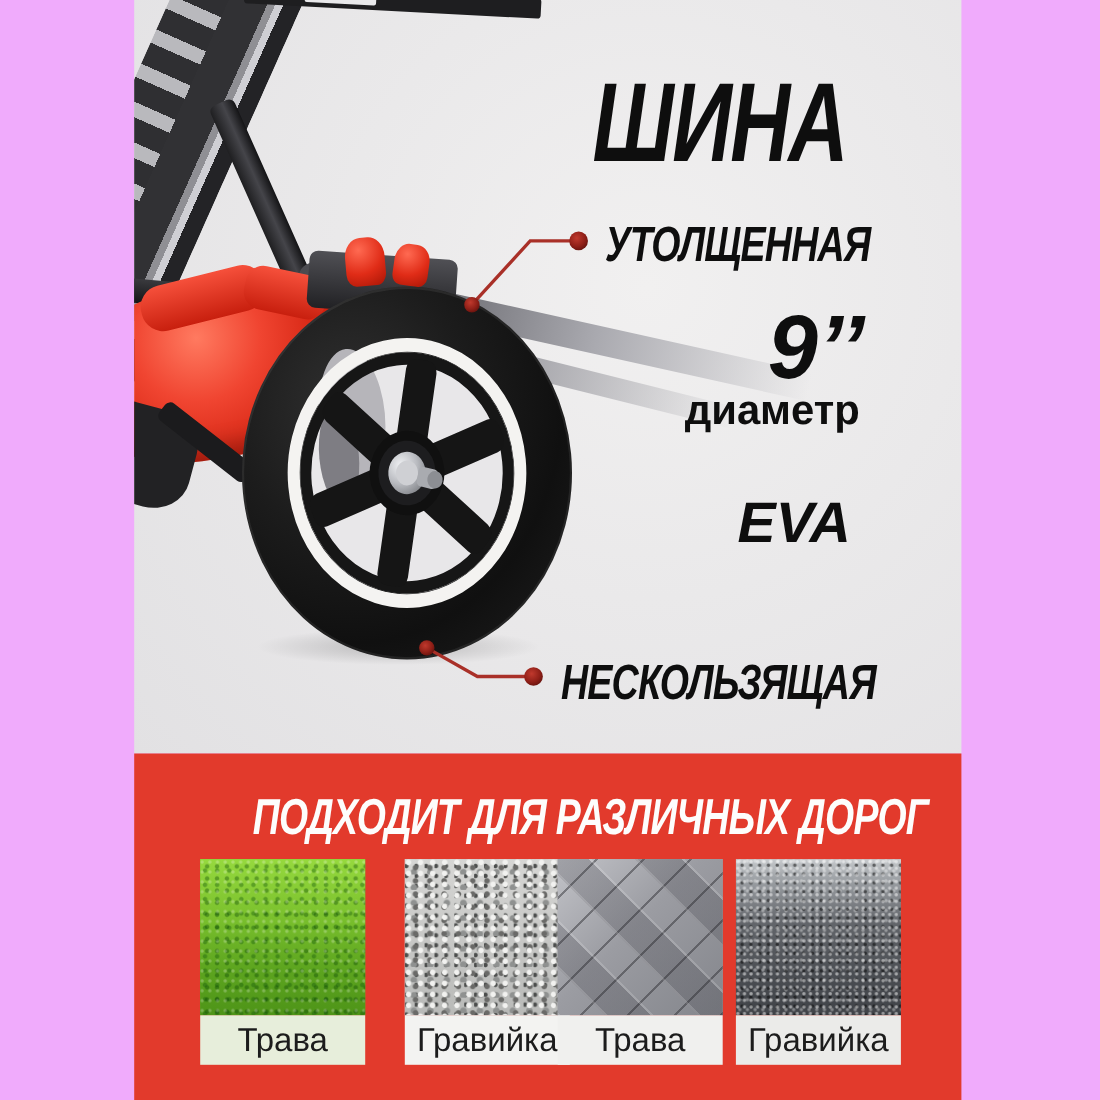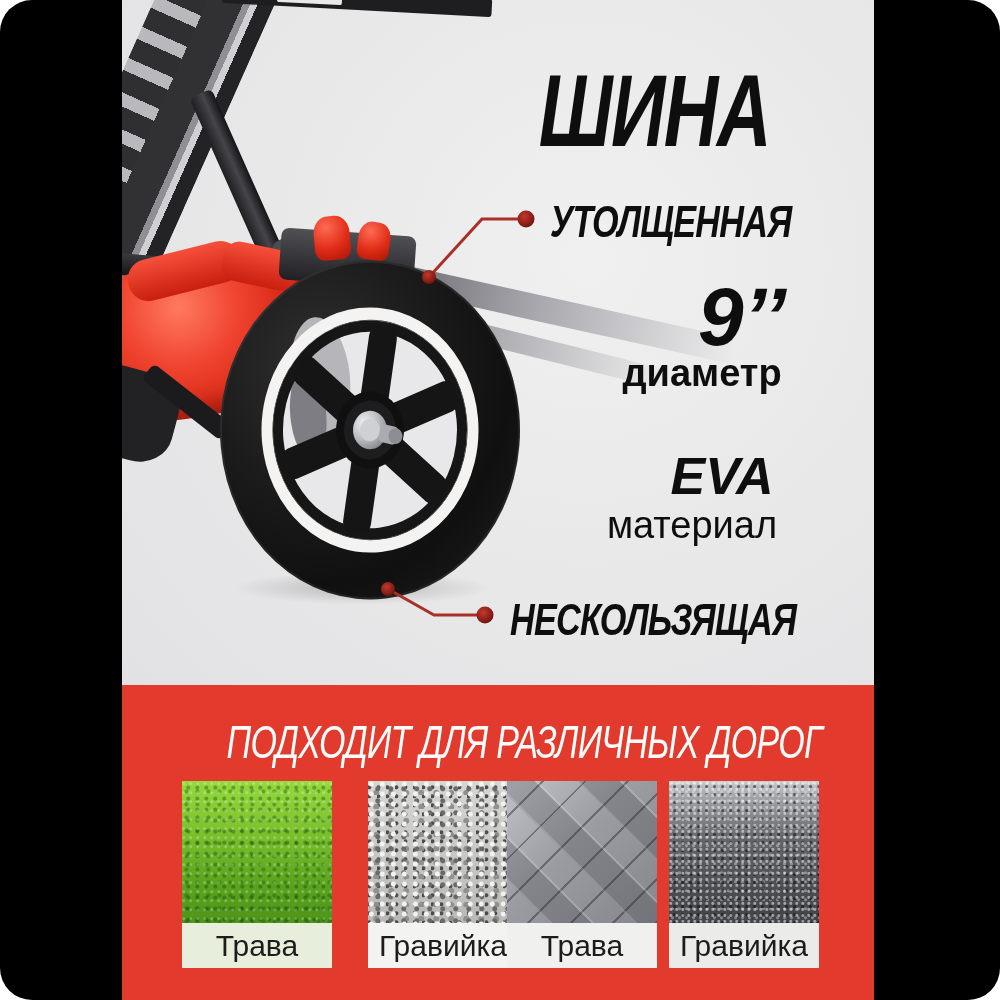--- a/index.html
+++ b/index.html
@@ -1,17 +1,17 @@
 <!DOCTYPE html>
 <html><head>
 <meta charset="utf-8">
 <style>
   html,body{margin:0;padding:0;background:#ffffff;}
-  .canvas{position:relative;width:1000px;height:1000px;background:#000000;overflow:hidden;
-          font-family:"Liberation Sans",sans-serif;border-radius:32px;}
+  .canvas{position:relative;width:1000px;height:1000px;background:#f0abfc;overflow:hidden;
+          font-family:"Liberation Sans",sans-serif;}
 
   
   .panel{position:absolute;left:122px;top:0;width:752px;height:685px;overflow:hidden;
          background:radial-gradient(circle at 62% 38%, #f1f0f0 0%, #eae9ea 45%, #e2e1e3 100%);}
 
   .panel *{position:absolute;}
 
   
   .board{left:-25px;top:-95px;width:112px;height:470px;transform:rotate(24deg);
          background:
@@ -68,21 +68,21 @@
           font-size:82px;font-weight:700;font-style:italic;line-height:1;}
   .cap-diam{left:460px;top:352px;width:240px;text-align:center;font-size:38px;font-weight:700;}
   .spec-eva{left:480px;top:450px;width:240px;text-align:center;
             font-size:52px;font-weight:700;font-style:italic;line-height:1;}
   .cap-mat{left:450px;top:504px;width:240px;text-align:center;font-size:38px;font-weight:400;}
   .callout-bottom{left:388px;top:594px;font-size:45px;font-weight:700;font-style:italic;letter-spacing:-1px;}
 
   
   .footer{position:absolute;left:122px;top:685px;width:752px;height:315px;background:#e23a2c;overflow:hidden;}
   .footer-heading{position:absolute;left:0;top:30px;width:100%;text-align:center;color:#fdfdfc;
-                  font-size:46px;font-weight:400;font-style:italic;letter-spacing:-1px;white-space:nowrap;}
+                  font-size:46px;font-weight:700;font-style:italic;letter-spacing:-1px;white-space:nowrap;}
   .tile{position:absolute;top:96px;width:150px;height:187px;}
   .tile .tex{position:absolute;left:0;top:0;width:150px;height:142px;}
   .tile .lab{position:absolute;left:0;top:142px;width:150px;height:45px;text-align:center;
              font-size:30px;color:#1c1c1c;line-height:45px;}
   .t1{left:60px;} .t2{left:222px;margin-left:24px;} .t3{left:385px;} .t4{left:547px;}
 
   .tex-grass{background-color:#6fb32a;
     background-image:
       radial-gradient(circle at 25% 30%, rgba(255,255,255,.25) 0 1px, transparent 2px),
       radial-gradient(circle at 70% 60%, rgba(0,60,0,.35) 0 1.5px, transparent 2.5px),
@@ -205,21 +205,20 @@
 
     <div class="txt title">
       <span class="cond">ШИНА</span>
     </div>
     <div class="txt callout-top">
       <span class="cond-l">УТОЛЩЕННАЯ</span>
     </div>
     <div class="txt spec-9">9’’</div>
     <div class="txt cap-diam">диаметр</div>
     <div class="txt spec-eva">EVA</div>
-    <div class="txt cap-mat">материал</div>
     <div class="txt callout-bottom">
       <span class="cond-l">НЕСКОЛЬЗЯЩАЯ</span>
     </div>
   </div>
 
   <div class="footer">
     <div class="footer-heading">
       <span class="cond">ПОДХОДИТ ДЛЯ РАЗЛИЧНЫХ ДОРОГ</span>
     </div>
 

